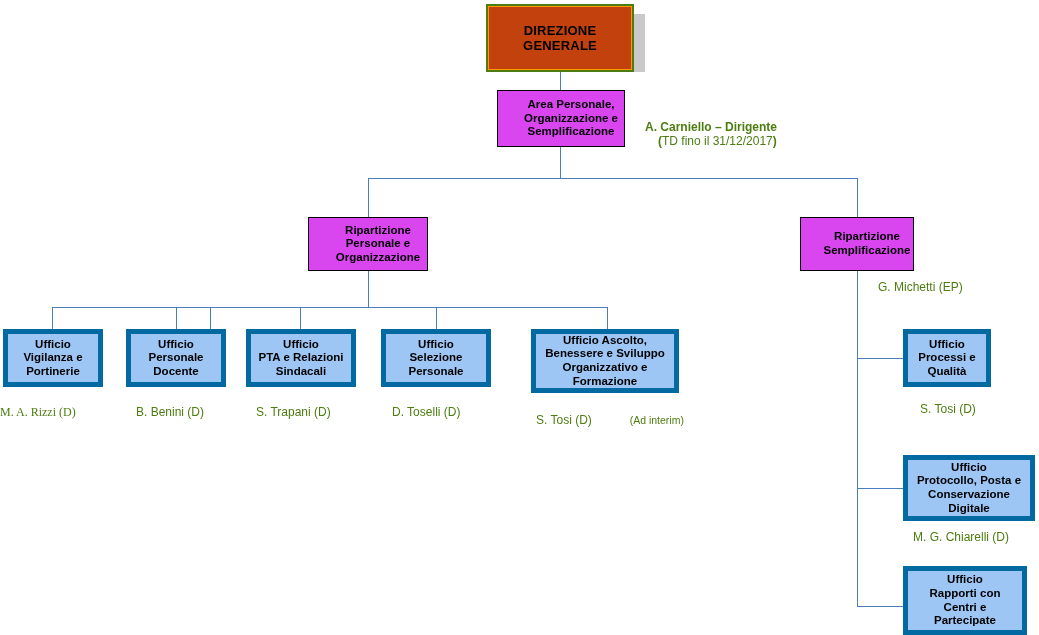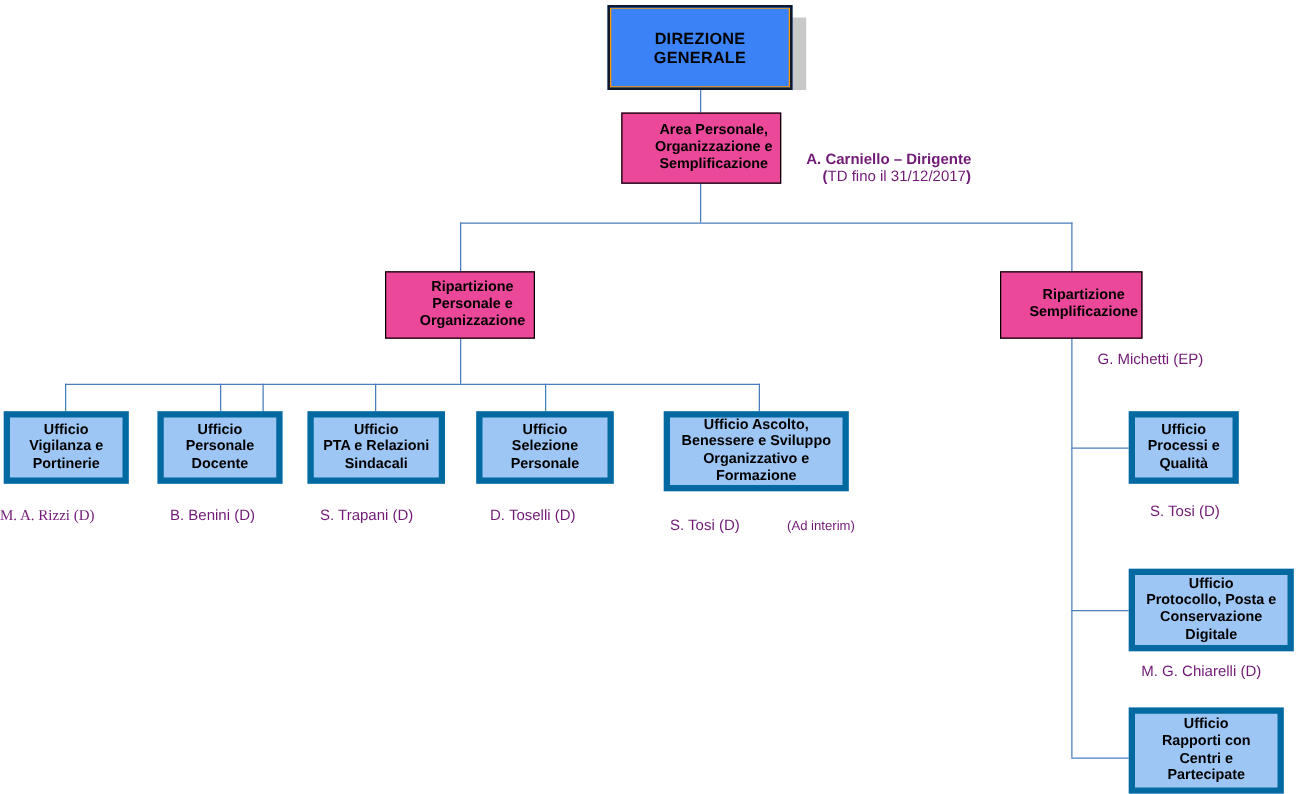--- a/index.html
+++ b/index.html
@@ -21,48 +21,48 @@
     position:absolute;
     box-sizing:border-box;
     display:flex;align-items:center;justify-content:center;
     text-align:center;
     font-weight:bold;
     color:#000000;
     line-height:1.18;
     white-space:pre-line;
   }
   .node.orange{
-    background:#3b82f6;
-    border:2px solid #0f172a;
+    background:#c2410c;
+    border:2px solid #4d7c0f;
     box-shadow:inset 0 0 0 1px #FF9900;
     font-size:13px;
     letter-spacing:.2px;
   }
   .shadow{
     position:absolute;
     background:#C9C9C9;
     z-index:0;
   }
   .node.yellow{
-    background:#ec4899;
+    background:#d946ef;
     border:1px solid #000000;
     font-size:11.5px;
     padding-left:20px;
   }
   .node.blue{
     background:#9DC6F5;
     border:5px solid #0369a1;
     font-size:11.5px;
   }
 
   
   .cap{
     position:absolute;
     font-size:12px;
-    color:#701a75;
+    color:#4d7c0f;
     white-space:pre;
   }
   .cap.bold{font-weight:bold;}
   .cap .sub{font-size:10.5px;padding-left:16px;}
   .cap .par{font-weight:bold;}
   .cap .reg{font-weight:normal;}
 </style>
 </head>
 <body>
 

